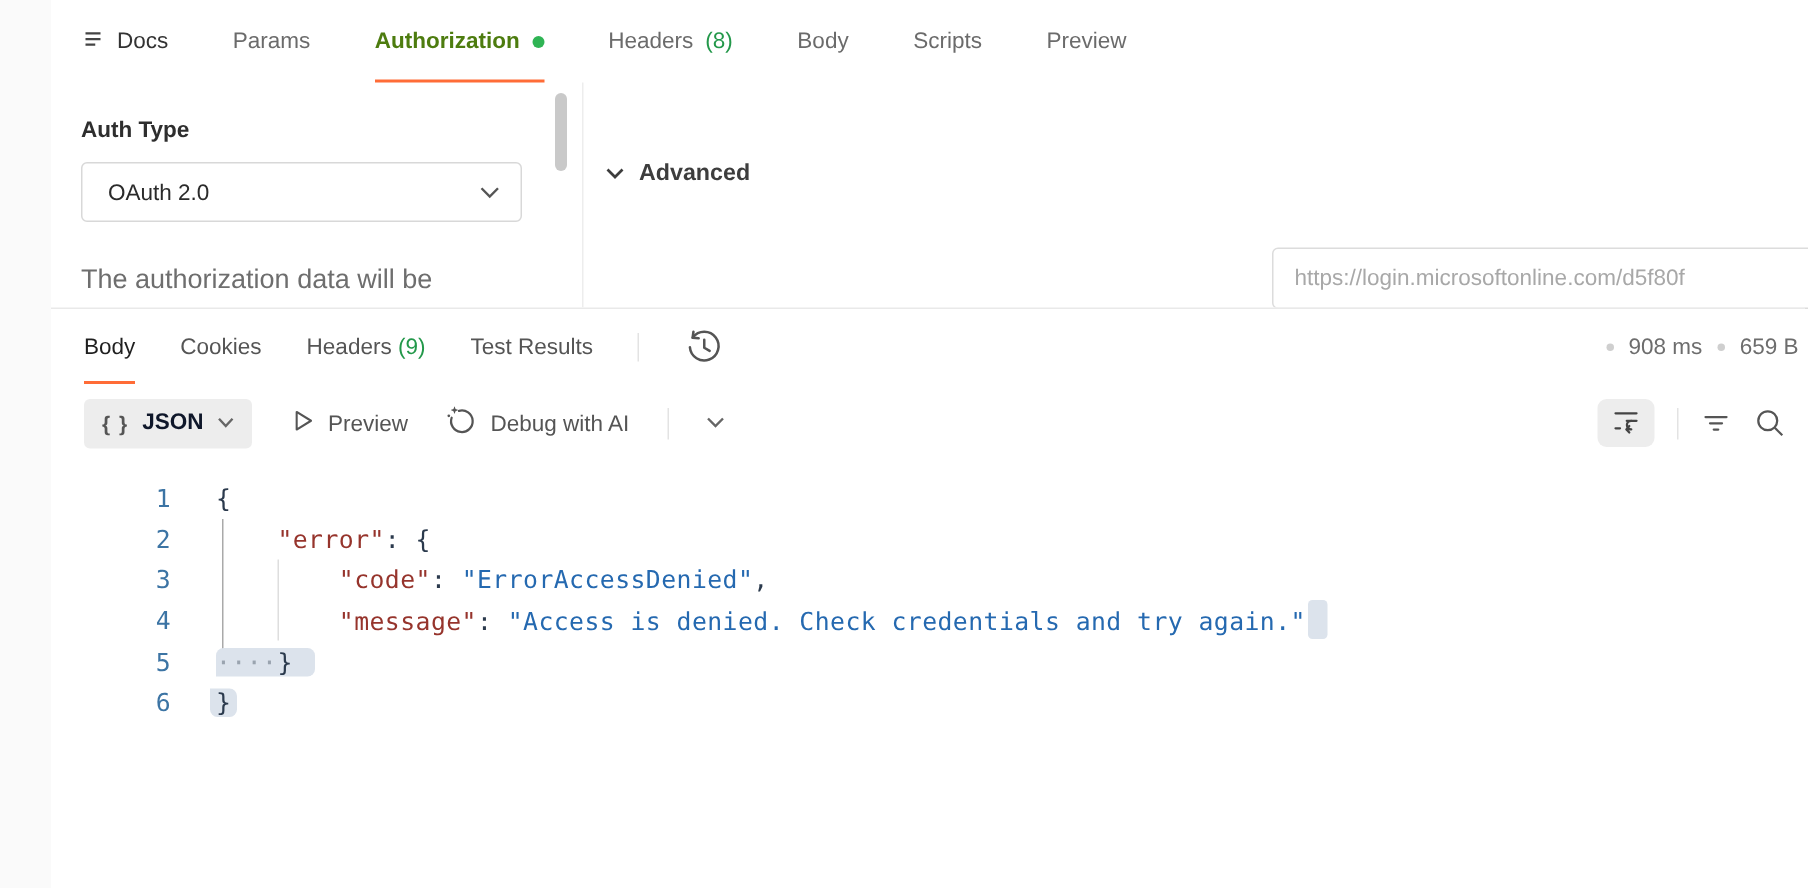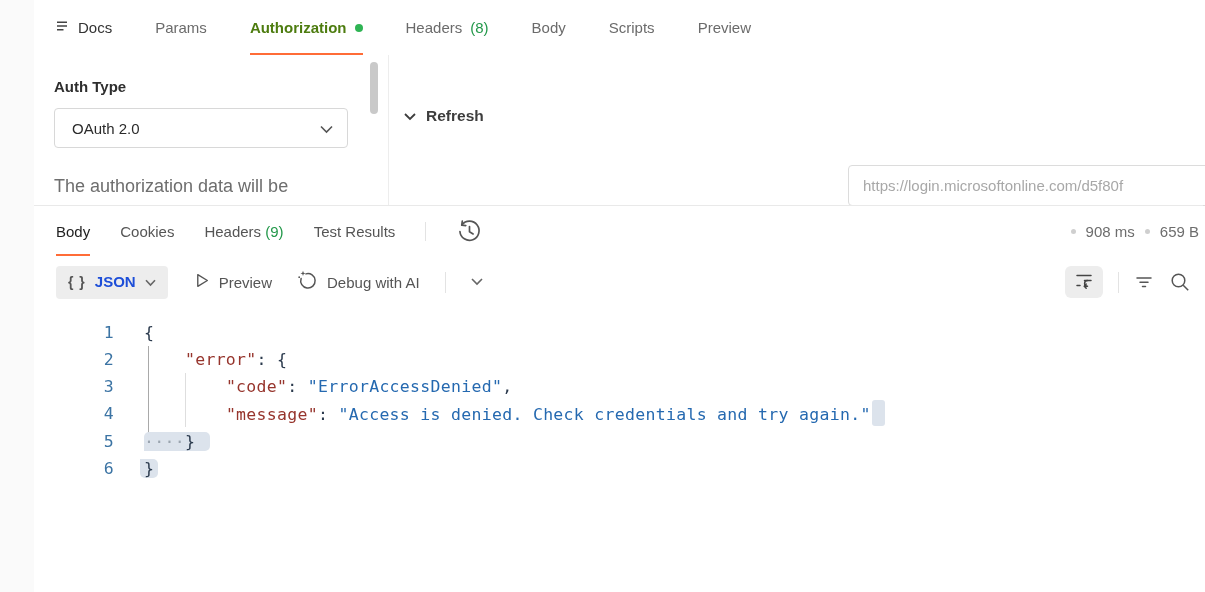--- a/index.html
+++ b/index.html
@@ -56,21 +56,21 @@
     border-radius:14px; white-space:nowrap; cursor:pointer; }
   .meta-dot { width:5px; height:5px; border-radius:50%; background:#cfcfcf; }
   .meta-txt { color:#6d6d6d; font-size:15px; white-space:nowrap; }
 
   .toolbar { height:52px; display:flex; align-items:center; justify-content:space-between;
     padding:0 12px 0 22px; }
   .tb-left { display:flex; align-items:center; gap:25px; }
   .json-btn { display:flex; align-items:center; gap:9px; background:#ededed; border-radius:4px;
     padding:7px 12px 8px; cursor:pointer; }
   .curly { color:#555; font-weight:700; font-size:14px; letter-spacing:1px; }
-  .json-label { font-weight:700; font-size:15px; color:#1d4ed8; }
+  .json-label { font-weight:700; font-size:15px; color:#0f172a; }
   .tb-item { display:flex; align-items:center; gap:9px; color:#555; font-size:15px; cursor:pointer; }
   .tb-div { width:1px; height:21px; background:#e3e3e3; }
   .tb-right { display:flex; align-items:center; gap:15px; }
   .wrap-btn { width:38px; height:32px; background:#ededed; border-radius:6px;
     display:flex; align-items:center; justify-content:center; cursor:pointer; }
 
   
   .editor { position:relative; padding-top:11px; font-family:"DejaVu Sans Mono", monospace;
     font-size:16.5px; letter-spacing:0.3px; line-height:27px; cursor:text; }
   .guide { position:absolute; width:1px; }
@@ -142,21 +142,21 @@
       <div class="scroll-thumb"></div>
     </div>
 
     <div class="advanced-pane">
       <div class="advanced-header">
         <span>
           <svg width="12" height="8" viewBox="0 0 12 8" fill="none" stroke="#3d3d3d" stroke-width="1.8">
               <path d="M1 1l5 5 5-5"></path>
             </svg>
         </span>
-        <span>Refresh</span>
+        <span>Advanced</span>
       </div>
       <input class="url-input" type="text" placeholder="https://login.microsoftonline.com/d5f80f" style="">
     </div>
   </div>
 
   <div class="response">
 
     <div class="resp-tabs">
       <div class="resp-tabs-left">
         <div class="resp-tab active">

